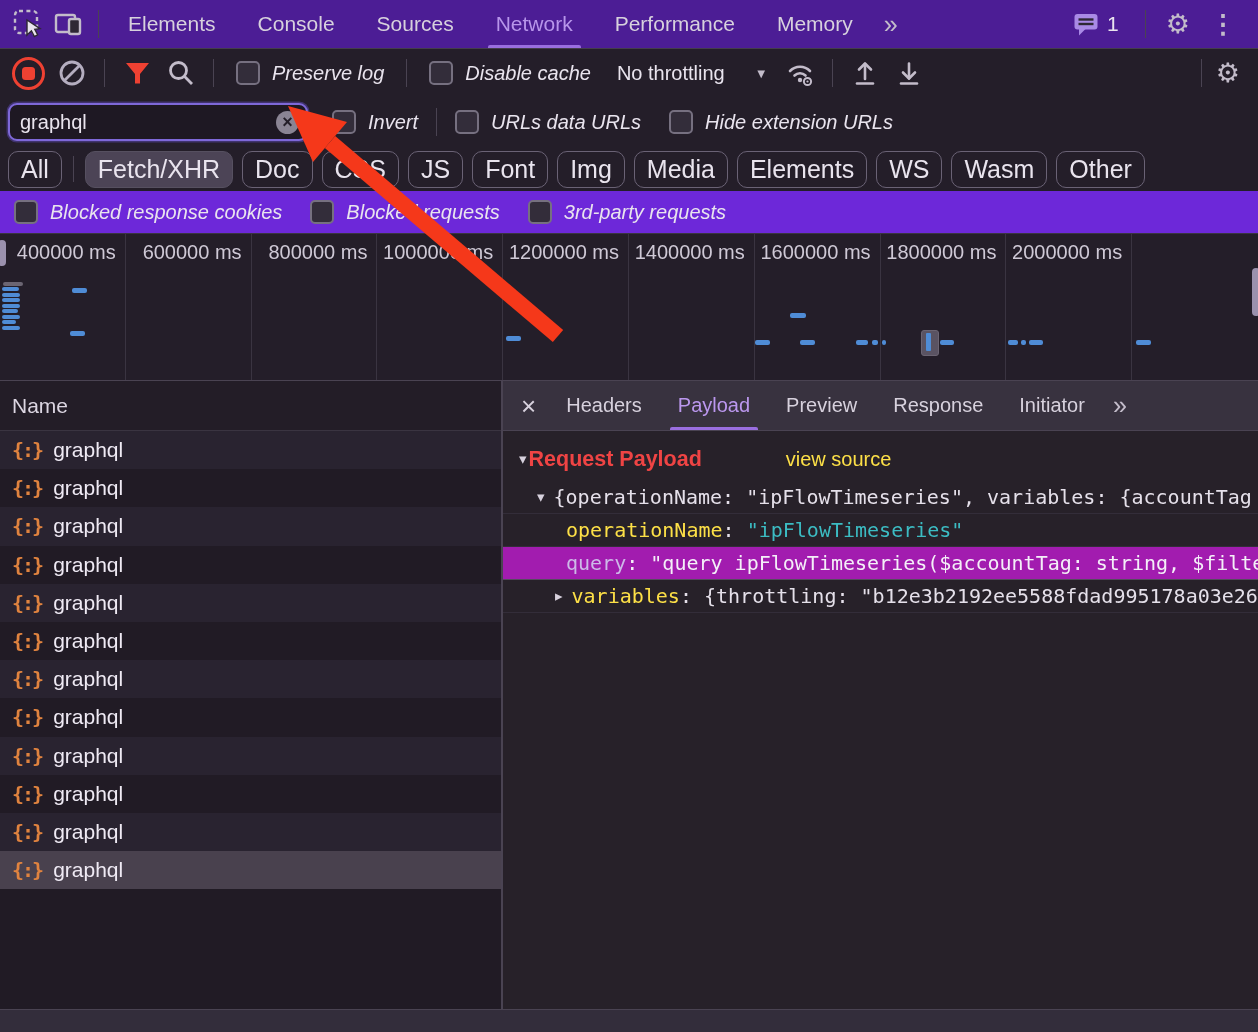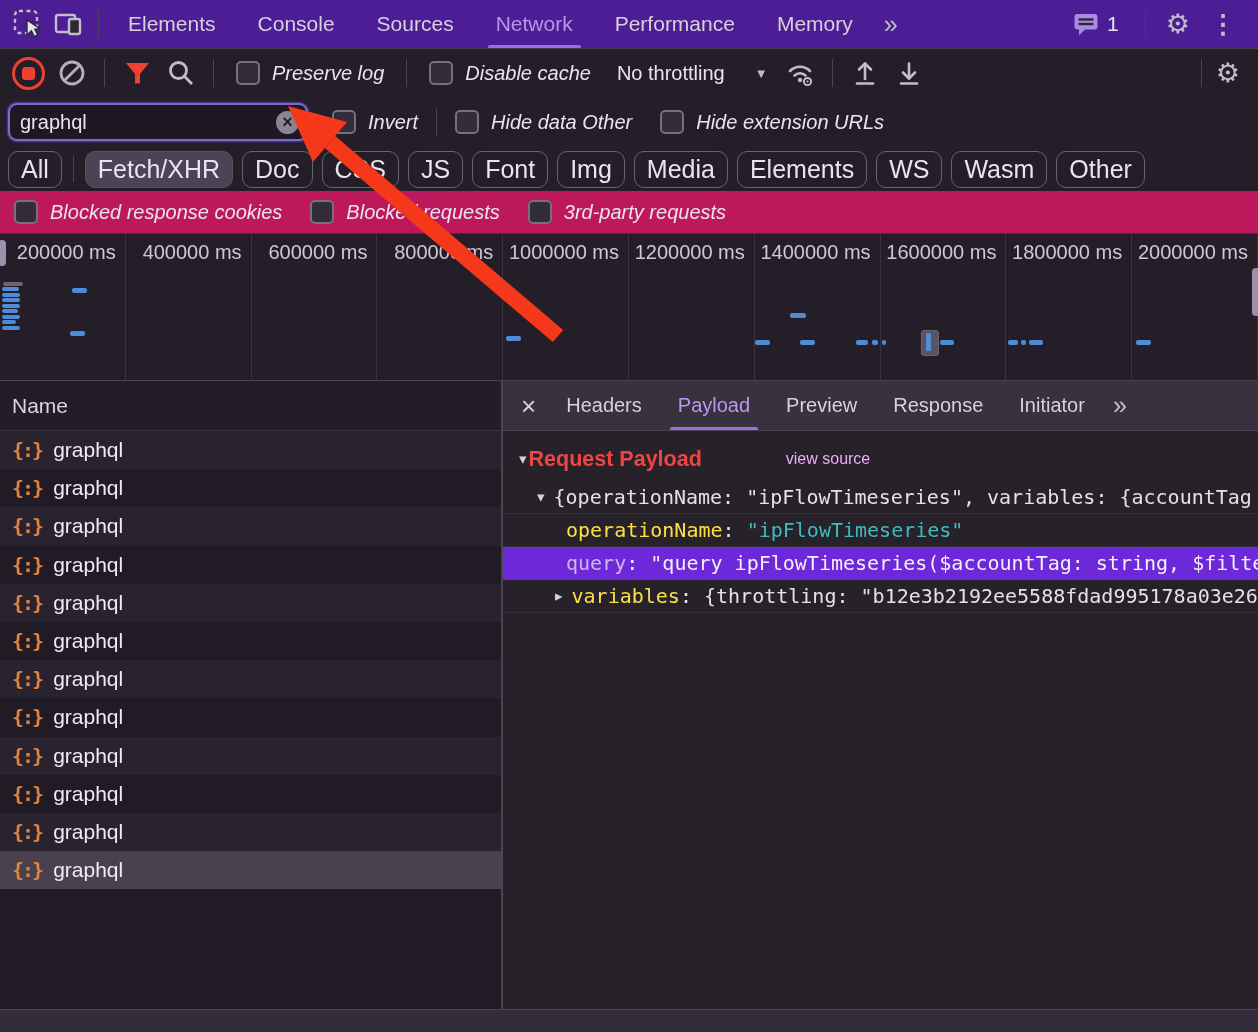--- a/index.html
+++ b/index.html
@@ -48,21 +48,21 @@
              margin-right:7px;flex:none;line-height:1;}
 
   
   .pills-row{position:absolute;top:147px;left:0;right:0;height:44px;background:#241e29;
              display:flex;align-items:center;padding-left:8px;gap:9px;}
   .pill{height:35px;padding:0 12px;border:1.5px solid #6a6275;border-radius:10px;font-size:25px;
         display:flex;align-items:center;color:#e9e4ee;flex:none;white-space:nowrap;}
   .pill.active{background:#4c4456;border-color:#565060;}
 
   
-  .checks-row{position:absolute;top:191px;left:0;right:0;height:42px;background:#be185d;
+  .checks-row{position:absolute;top:191px;left:0;right:0;height:42px;background:#6d28d9;
               display:flex;align-items:center;padding-left:14px;gap:28px;}
 
   
   .timeline{position:absolute;top:233px;left:0;right:0;height:146px;background:#241e29;
             border-top:1px solid #3a3441;border-bottom:2px solid #4a4352;display:flex;}
   .tl-col{width:125.8px;flex:none;border-right:1px solid #3a3441;box-sizing:border-box;
           padding-top:7px;text-align:right;padding-right:9px;font-size:20px;color:#cfc9d6;
           white-space:nowrap;overflow:hidden;}
   .tl-marks{position:absolute;inset:0;}
   .mark{position:absolute;background:#4f8cd6;border-radius:2px;}
@@ -89,31 +89,31 @@
                border-bottom:1px solid #4a4352;padding-left:14px;}
   .close-x{font-size:26px;color:#d7d1dd;margin:0 12px 0 4px;line-height:1;}
   .dtab{height:48px;display:flex;align-items:center;margin:0 18px;font-size:20px;color:#d7d1dd;position:relative;flex:none;}
   .dtab.active{color:#bb97ee;}
   .dtab.active::after{content:"";position:absolute;left:-8px;right:-8px;bottom:0;height:3px;background:#9a6ee0;border-radius:2px 2px 0 0;}
 
   .payload{flex:1;overflow:hidden;font-family:"DejaVu Sans Mono",monospace;}
   .payload-header{display:flex;align-items:center;height:44px;padding-left:16px;margin-top:6px;}
   .tri{font-family:"Liberation Sans",sans-serif;font-size:15px;color:#d7d1dd;flex:none;}
   .payload-title{font-family:"Liberation Sans",sans-serif;font-weight:bold;font-size:21.5px;color:#ef4444;margin-left:2px;}
-  .view-source{font-family:"Liberation Sans",sans-serif;font-size:16px;color:#f0abfc;margin-left:84px;}
+  .view-source{font-family:"Liberation Sans",sans-serif;font-size:20px;color:#fde047;margin-left:84px;}
   .code-row{height:32px;display:flex;align-items:center;font-size:20px;border-bottom:1px solid #332d39;
             white-space:pre;overflow:hidden;}
   .code-row .tri{margin-right:9px;}
   .cr-preview{padding-left:34px;color:#e5e0ea;}
   .cr-expanded{padding-left:63px;}
   .cr-vars{padding-left:52px;}
   .key{color:#fde047;}
   .plain{color:#e5e0ea;}
   .str{color:#3cbcc3;}
-  .code-row.hl{background:#6d28d9;border-color:#554b5e;}
+  .code-row.hl{background:#a21caf;border-color:#554b5e;}
   .code-row.hl .key{color:#cdb9e8;}
   .code-row.hl .plain{color:#f4eff8;}
 
   .bottom-strip{position:absolute;left:0;right:0;bottom:0;height:22px;background:#332d3b;
                 border-top:1px solid #4a4352;z-index:5;}
 
   .arrow-overlay{position:absolute;top:0;left:0;z-index:50;pointer-events:none;}
   svg .stroke{stroke:#c3bcca;stroke-width:2.6;fill:none;stroke-linecap:round;stroke-linejoin:round;}
 </style>
 </head>
@@ -231,21 +231,21 @@
     <input type="text" value="graphql" style="">
     <span class="clear-btn">×</span>
   </span>
   <label class="check">
     <span class="cb"></span>
     <span class="check-label">Invert</span>
   </label>
   <span class="divider-v" style="margin:0 18px;"></span>
   <label class="check">
     <span class="cb"></span>
-    <span class="check-label">Hide data Other</span>
+    <span class="check-label">URLs data URLs</span>
   </label>
   <label class="check" style="margin-left:28px;">
     <span class="cb"></span>
     <span class="check-label">Hide extension URLs</span>
   </label>
 </div>
 
 <div class="pills-row">
   <span class="pill">All</span>
   <span class="divider-v" style="height:26px;margin:0 2px;"></span>
@@ -274,21 +274,20 @@
       <span class="check-label">Blocked requests</span>
     </label>
     <label class="check">
       <span class="cb"></span>
       <span class="check-label">3rd-party requests</span>
     </label>
   </div>
 
 <div class="timeline">
   <div id="tl-cols" style="display:flex;">
-      <div class="tl-col">200000 ms</div>
       <div class="tl-col">400000 ms</div>
       <div class="tl-col">600000 ms</div>
       <div class="tl-col">800000 ms</div>
       <div class="tl-col">1000000 ms</div>
       <div class="tl-col">1200000 ms</div>
       <div class="tl-col">1400000 ms</div>
       <div class="tl-col">1600000 ms</div>
       <div class="tl-col">1800000 ms</div>
       <div class="tl-col">2000000 ms</div>
     </div>

